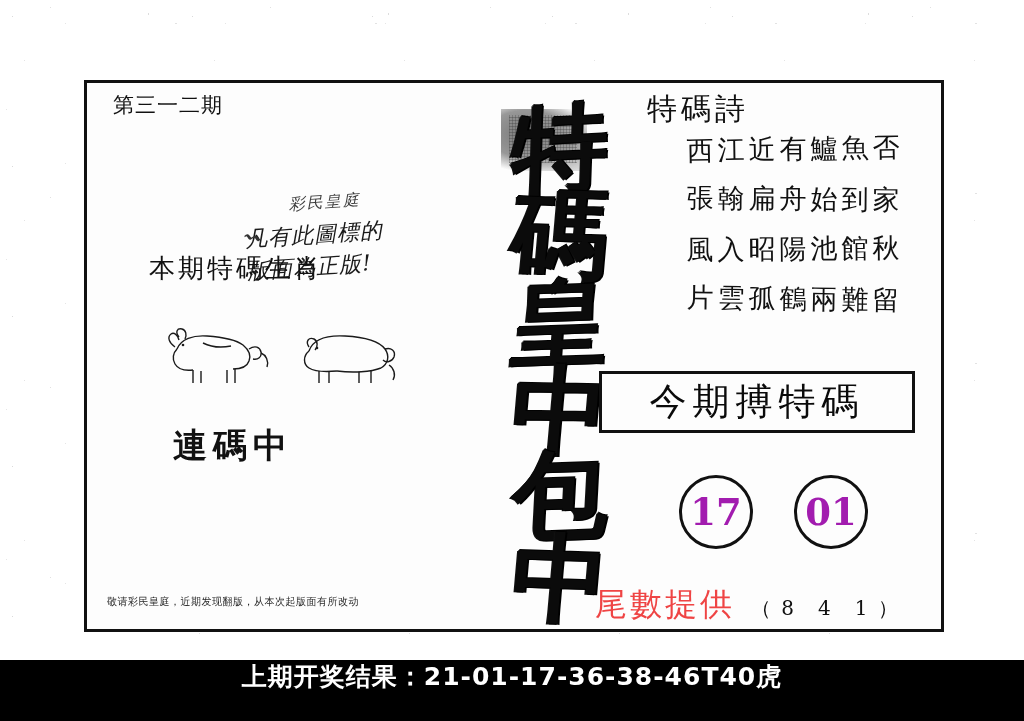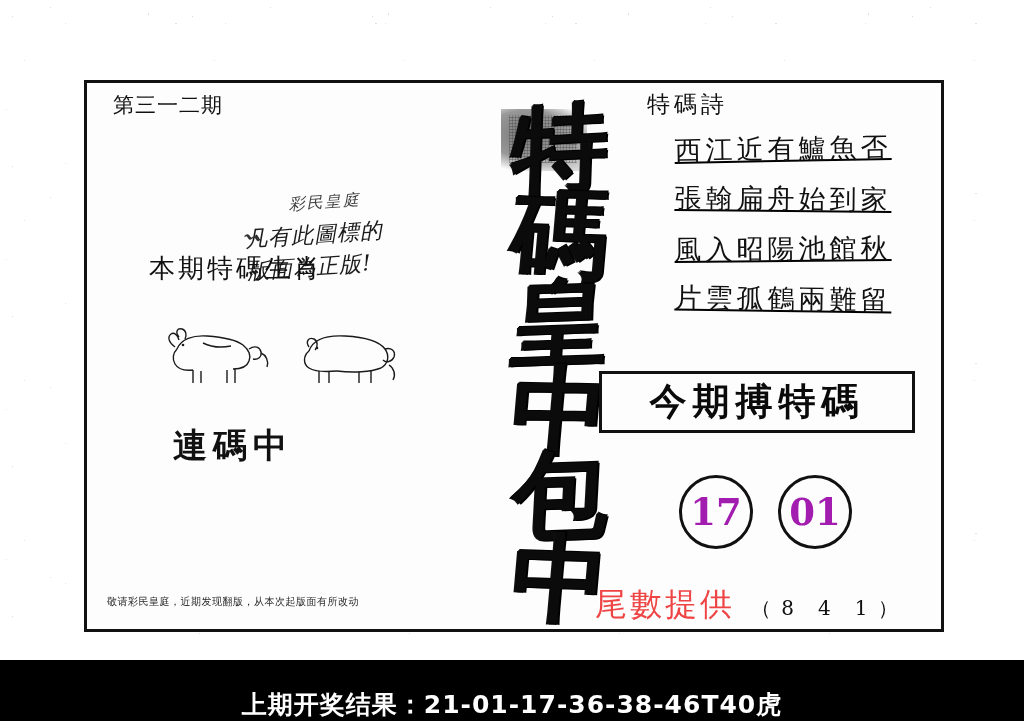--- a/index.html
+++ b/index.html
@@ -217,31 +217,30 @@
     background-image:
       repeating-linear-gradient(0deg, rgba(40,40,40,.35) 0 1px, rgba(255,255,255,0) 1px 3px),
       repeating-linear-gradient(90deg, rgba(40,40,40,.3) 0 1px, rgba(255,255,255,0) 1px 3px);
   }
 
   
   .poem-title {
     position: absolute;
     left: 560px;
     top: 6px;
-    font-size: 23px;
+    font-size: 30px;
     letter-spacing: 4px;
     color: #111;
     white-space: nowrap;
   }
   .poem {
     position: absolute;
-    left: 540px;
+    left: 552px;
     top: 48px;
     width: 312px;
-    text-decoration: underline;
   }
   .poem .pline {
     font-size: 27px;
     letter-spacing: 4px;
     color: #111;
     margin-bottom: 14px;
     font-family: "DejaVu Serif", serif;
     text-align: center;
     white-space: nowrap;
   }
@@ -257,21 +256,21 @@
     width: 316px;
     height: 62px;
     border: 3px solid #111;
     box-sizing: border-box;
     display: flex;
     align-items: center;
     justify-content: center;
   }
   .boxed-banner span {
     font-size: 37px;
-    font-weight: bold;
+    font-weight: normal;
     letter-spacing: 6px;
     color: #0a0a0a;
     white-space: nowrap;
   }
 
   .circle-nums {
     position: absolute;
     left: 584px;
     top: 392px;
     width: 240px;
@@ -289,21 +288,21 @@
     align-items: center;
     justify-content: center;
   }
   .circ span {
     font-size: 37px;
     font-weight: bold;
     color: #a21caf;
     letter-spacing: 0px;
   }
   .circ.c0 { left: 8px; }
-  .circ.c1 { left: 107px; }
+  .circ.c1 { left: 123px; }
 
   .tail-row {
     position: absolute;
     left: 508px;
     top: 500px;
     width: 330px;
     display: flex;
     align-items: baseline;
   }
   .tail-label {
@@ -322,21 +321,21 @@
 
   
   .result-strip {
     position: absolute;
     left: 0;
     top: 660px;
     width: 1024px;
     height: 61px;
     background: #000;
     display: flex;
-    align-items: flex-end;
+    align-items: flex-start;
     justify-content: center;
   }
   .result-text {
     font-size: 25px;
     color: #fff;
     letter-spacing: 1px;
     font-family: "DejaVu Sans", sans-serif;
     font-weight: bold;
     white-space: nowrap;
   }

